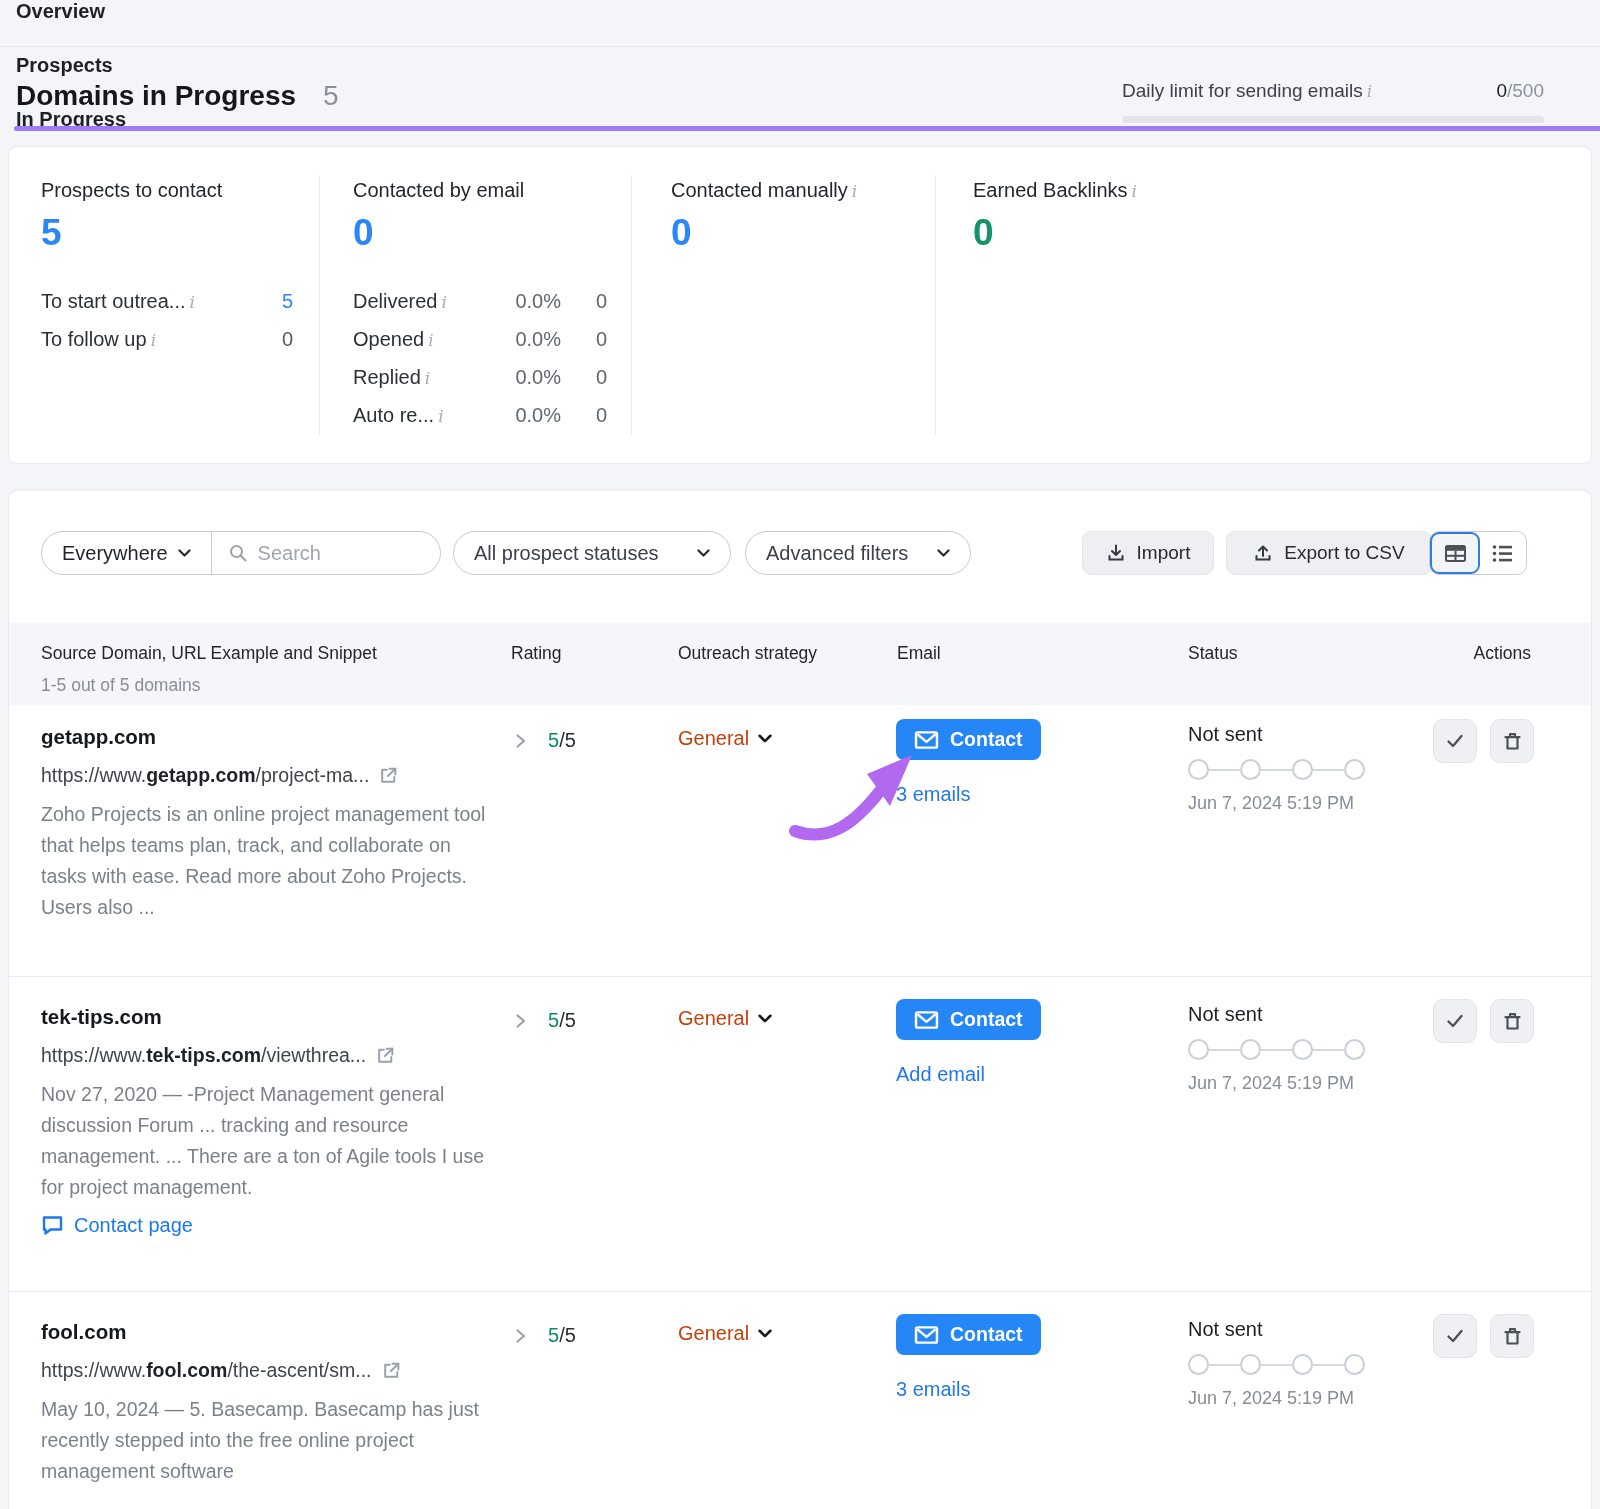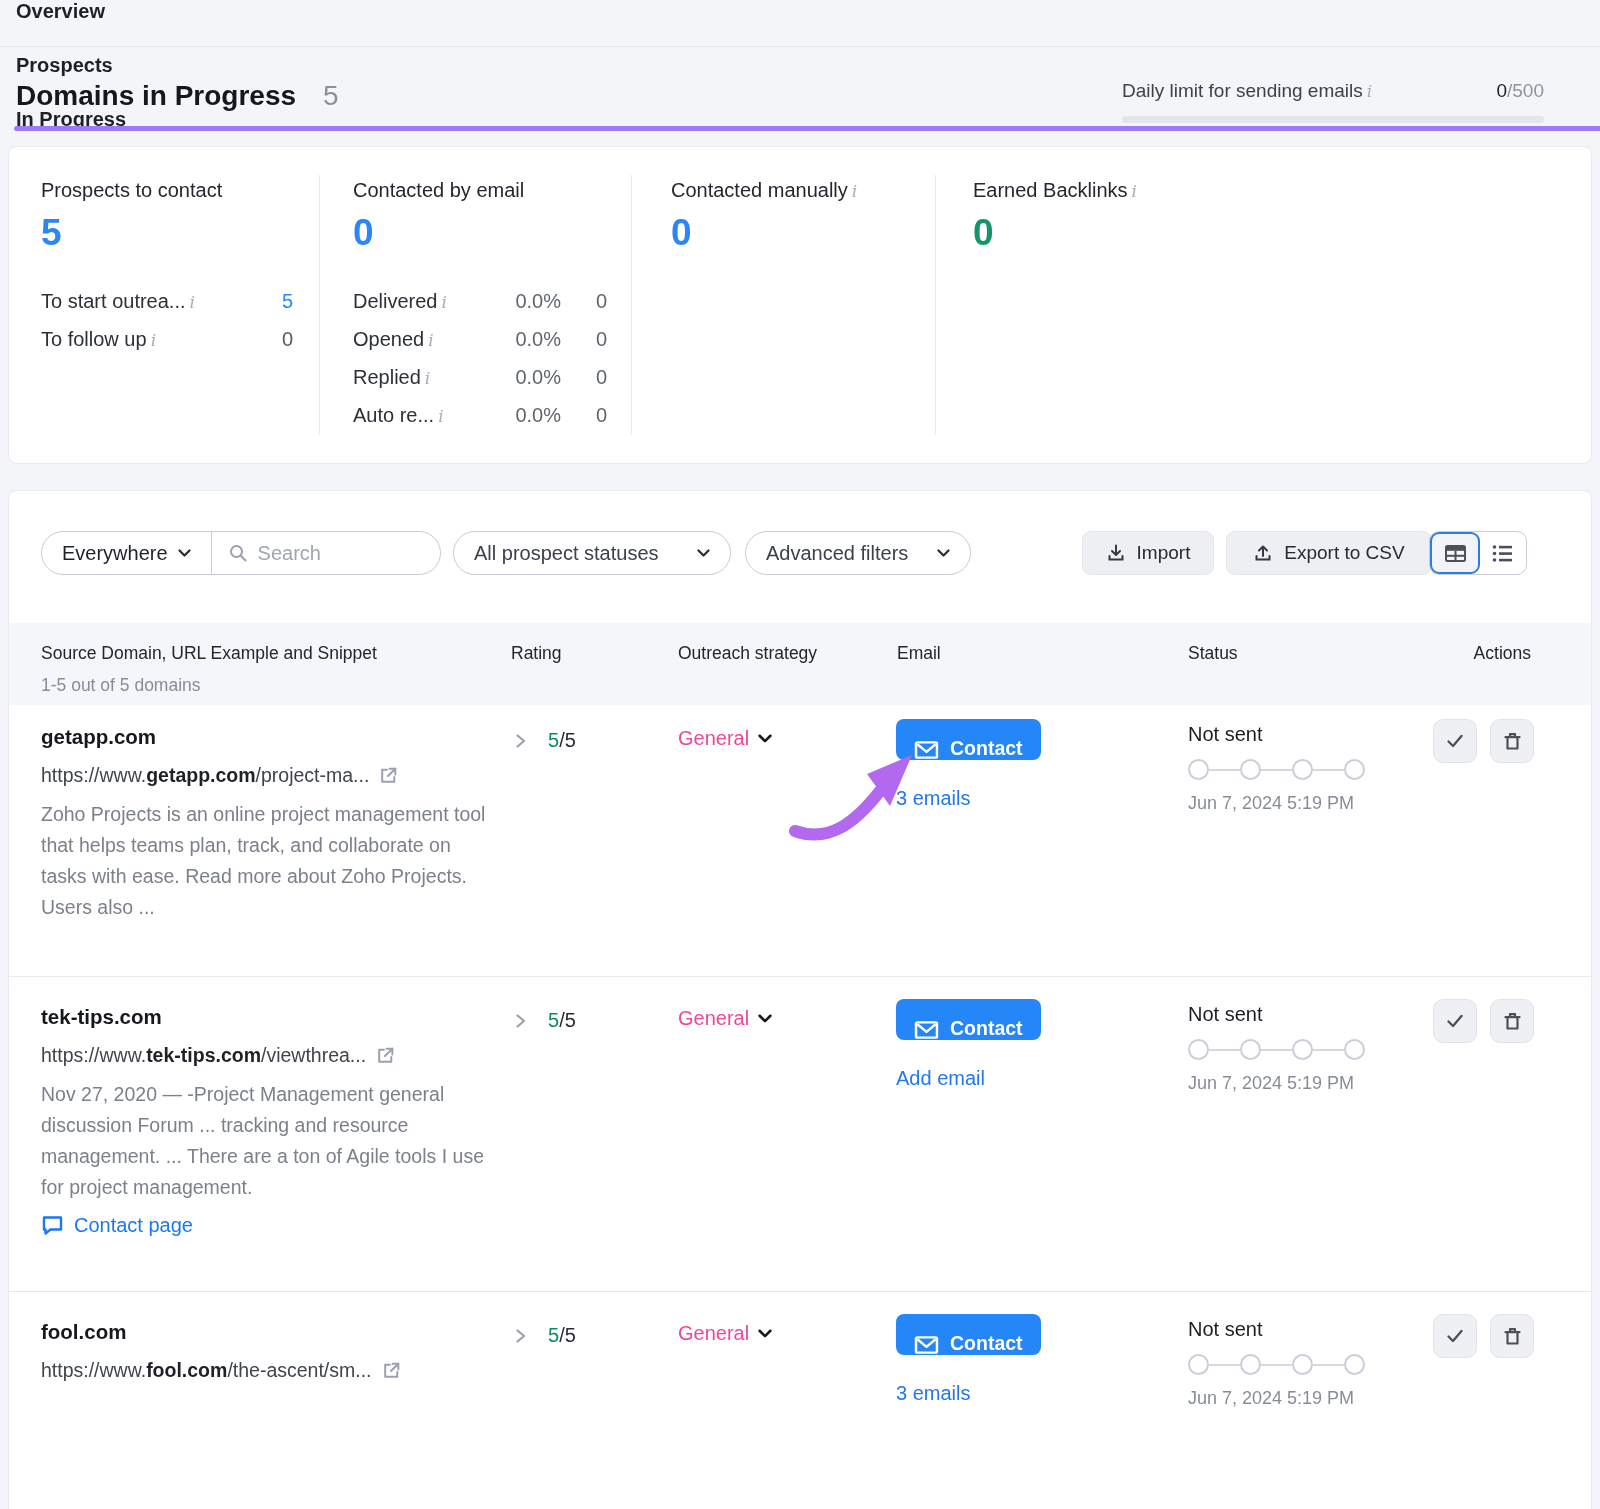--- a/index.html
+++ b/index.html
@@ -83,23 +83,23 @@
   .url { margin-top:15px; font-size:19.5px; color:#3f444d; display:flex; align-items:center; }
   .url .b { font-weight:700; color:#1e2228; }
   .url svg { margin-left:9px; flex:none; }
   .snippet { margin-top:12px; font-size:19.5px; line-height:31px; color:#7b818b; }
   .contact-page { margin-top:11px; display:flex; align-items:center; gap:10px;
                   font-size:20px; color:#1b78f0; cursor:pointer; }
   .cell-rating { position:absolute; left:506px; top:32px; display:flex; align-items:center; gap:21px;
                  font-size:20px; }
   .rate-score { color:#0d8a66; } .rate-total { color:#2a2d33; }
   .cell-strategy { position:absolute; left:669px; top:30px; display:flex; align-items:center; gap:9px;
-                   font-size:20px; color:#ec4899; cursor:pointer; }
+                   font-size:20px; color:#c2410c; cursor:pointer; }
   .cell-email { position:absolute; left:887px; top:22px; }
-  .contact-btn { display:inline-flex; align-items:flex-end; gap:11px; height:41px; padding:0 18px;
+  .contact-btn { display:inline-flex; align-items:center; gap:11px; height:41px; padding:0 18px;
                  border-radius:8px; background:#2586f7; color:#fff; font-size:19.5px; font-weight:600;
                  border:none; cursor:pointer; font-family:inherit; }
   .email-link { margin-top:23px; font-size:20px; color:#2377ee; cursor:pointer; }
   .cell-status { position:absolute; left:1179px; top:26px; }
   .status-name { font-size:20px; color:#1b1e24; }
   .stepper { margin-top:13px; display:flex; align-items:center; }
   .step-dot { width:21px; height:21px; border-radius:50%; border:2px solid #c9ced8; background:#fff; flex:none; }
   .step-line { width:31px; height:2px; background:#d4d8df; flex:none; }
   .status-date { margin-top:13px; font-size:18px; color:#878d97; }
   .act-btn { position:absolute; top:22px; width:44px; height:44px; border-radius:10px;
@@ -441,20 +441,21 @@
         <div class="url">
           <span>https://www.</span>
             <span class="b">fool.com</span>
             <span>/the-ascent/sm...</span>
           <svg width="21" height="21" viewBox="0 0 20 20">
               <path d="M8.5 4.5 H4 V16 H15.5 V11.5" fill="none" stroke="#9aa1ad" stroke-width="1.9" stroke-linecap="round" stroke-linejoin="round"></path>
               <path d="M11 3.5 H16.5 V9" fill="none" stroke="#9aa1ad" stroke-width="1.9" stroke-linecap="round" stroke-linejoin="round"></path>
               <line x1="16.5" y1="3.5" x2="9.5" y2="10.5" stroke="#9aa1ad" stroke-width="1.9" stroke-linecap="round"></line>
             </svg>
         </div>
+        <div class="snippet">May 10, 2024 — 5. Basecamp. Basecamp has just recently stepped into the free online project management software</div>
       </div>
       <div class="cell-rating">
         <svg width="12" height="16" viewBox="0 0 12 16">
             <polyline points="2.5,2.5 9,8 2.5,13.5" fill="none" stroke="#9aa0ab" stroke-width="2.2" stroke-linecap="round" stroke-linejoin="round"></polyline>
           </svg>
         <span><span class="rate-score">5</span><span class="rate-total">/5</span></span>
       </div>
       <div class="cell-strategy">
         <span>General</span>
         <svg width="14" height="10" viewBox="0 0 13 9">

